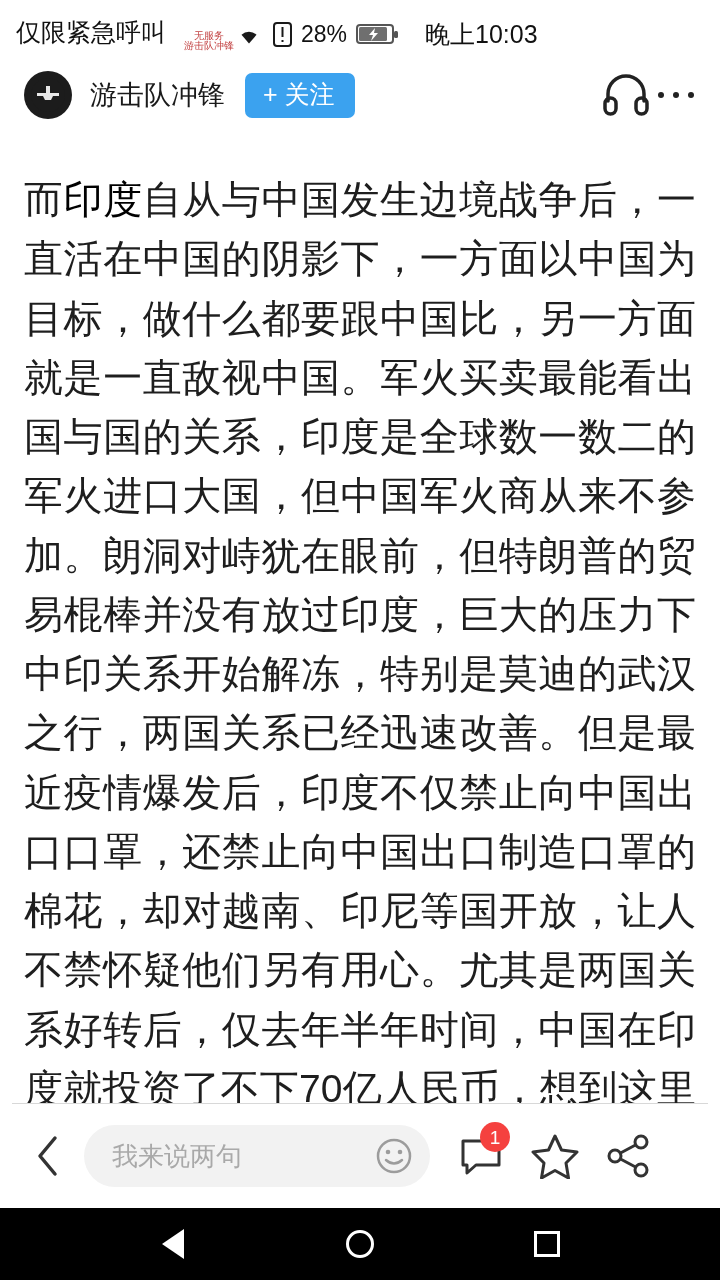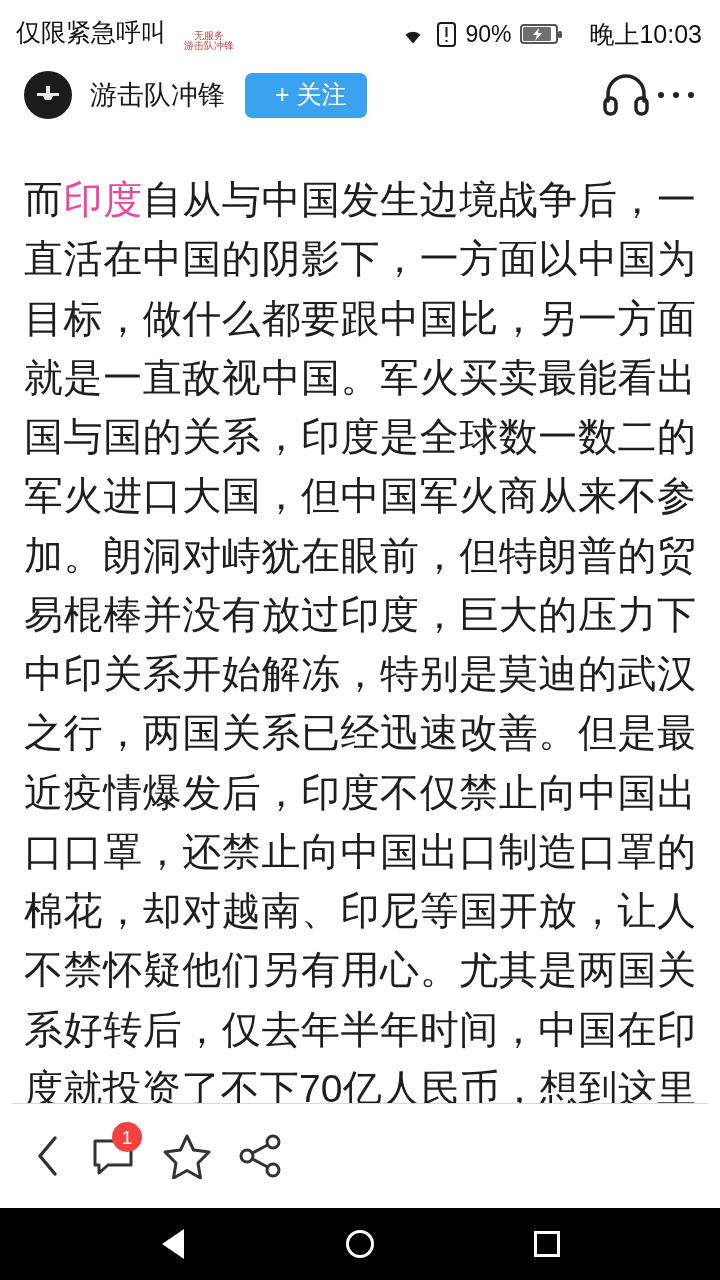--- a/index.html
+++ b/index.html
@@ -16,21 +16,20 @@
     display: flex;
     flex-direction: column;
   }
 
   
   .statusbar {
     height: 56px;
     flex: 0 0 56px;
     display: flex;
     align-items: center;
-    justify-content: space-between;
     padding: 12px 18px 0 16px;
     background: #ffffff;
     color: #1a1a1a;
   }
   .status-left {
     display: flex;
     align-items: baseline;
     gap: 6px;
   }
   .carrier {
@@ -87,21 +86,21 @@
     margin-left: 18px;
     white-space: nowrap;
   }
   .follow-btn {
     margin-left: 20px;
     background: #3ba2ef;
     color: #ffffff;
     border: none;
     border-radius: 7px;
     font-size: 25px;
-    padding: 9px 20px 11px 30px;
+    padding: 9px 20px 11px 18px;
     font-family: "Liberation Sans", "DejaVu Sans", sans-serif;
     line-height: 1;
     white-space: nowrap;
   }
   .appbar-spacer { flex: 1 1 auto; }
   .icon-btn {
     display: flex;
     align-items: center;
     justify-content: center;
     background: none;
@@ -125,21 +124,21 @@
     overflow: hidden;
   }
   .article-text {
     font-size: 39px;
     line-height: 1.52;
     color: #1e1e1e;
     text-align: justify;
     letter-spacing: 0px;
     font-family: "Liberation Sans", "DejaVu Sans", sans-serif;
   }
-  .hl { color: #ec4899; }
+  .hl { color: #000000; }
 
   
   .divider {
     height: 1px;
     background: #d8d8d8;
     margin: 0 12px;
   }
   .bottombar {
     flex: 0 0 104px;
     display: flex;
@@ -243,21 +242,21 @@
         <svg width="30" height="24" viewBox="0 0 30 24">
           <path d="M15 21.5 L7.5 12.8 A11 11 0 0 1 22.5 12.8 Z" fill="#1a1a1a"></path>
         </svg>
       </span>
       <span class="sim-icon">
         <svg width="19" height="25" viewBox="0 0 19 25">
           <rect x="1" y="1" width="17" height="23" rx="3" fill="none" stroke="#1a1a1a" stroke-width="2"></rect>
           <path d="M9.5 5 L9.5 15 M9.5 18 L9.5 20" stroke="#1a1a1a" stroke-width="2"></path>
         </svg>
       </span>
-      <span class="batt-pct">90%</span>
+      <span class="batt-pct">28%</span>
       <span class="batt-icon">
         <svg width="44" height="24" viewBox="0 0 44 24">
           <rect x="1" y="3" width="36" height="18" rx="3" fill="none" stroke="#555" stroke-width="2"></rect>
           <rect x="3" y="5" width="28" height="14" rx="1.5" fill="#6f6f6f"></rect>
           <rect x="38" y="9" width="4" height="7" rx="1.5" fill="#555"></rect>
           <path d="M19 6 L13 13 L17 13 L15 19 L22 11 L18 11 Z" fill="#ffffff"></path>
         </svg>
       </span>
       <span class="clock">晚上10:03</span>
     </div>
@@ -293,20 +292,31 @@
   </div>
 
   <div class="divider"></div>
 
   <div class="bottombar">
     <div class="back-arrow">
       <svg width="26" height="42" viewBox="0 0 26 42">
         <path d="M20 3 L5 21 L20 39" fill="none" stroke="#333" stroke-width="3.5" stroke-linecap="round" stroke-linejoin="round"></path>
       </svg>
     </div>
+    <div class="comment-box">
+      <span class="comment-placeholder">我来说两句</span>
+      <span class="smiley">
+        <svg width="40" height="40" viewBox="0 0 40 40">
+          <circle cx="20" cy="20" r="16" fill="none" stroke="#9c9c9c" stroke-width="2.5"></circle>
+          <circle cx="14" cy="16" r="2.3" fill="#9c9c9c"></circle>
+          <circle cx="26" cy="16" r="2.3" fill="#9c9c9c"></circle>
+          <path d="M12 24 Q20 31 28 24" fill="none" stroke="#9c9c9c" stroke-width="2.5" stroke-linecap="round"></path>
+        </svg>
+      </span>
+    </div>
     <div class="bar-icon">
       <svg width="44" height="42" viewBox="0 0 44 42">
         <path d="M4 6 H40 V30 H17 L8 38 V30 H4 Z" fill="none" stroke="#333" stroke-width="3" stroke-linejoin="round"></path>
       </svg>
       <span class="badge">1</span>
     </div>
     <div class="bar-icon">
       <svg width="48" height="46" viewBox="0 0 48 46">
         <path d="M24 3 L30.5 17 L46 19 L35 30 L37.5 45 L24 37.5 L10.5 45 L13 30 L2 19 L17.5 17 Z" fill="none" stroke="#333" stroke-width="3" stroke-linejoin="round"></path>
       </svg>

